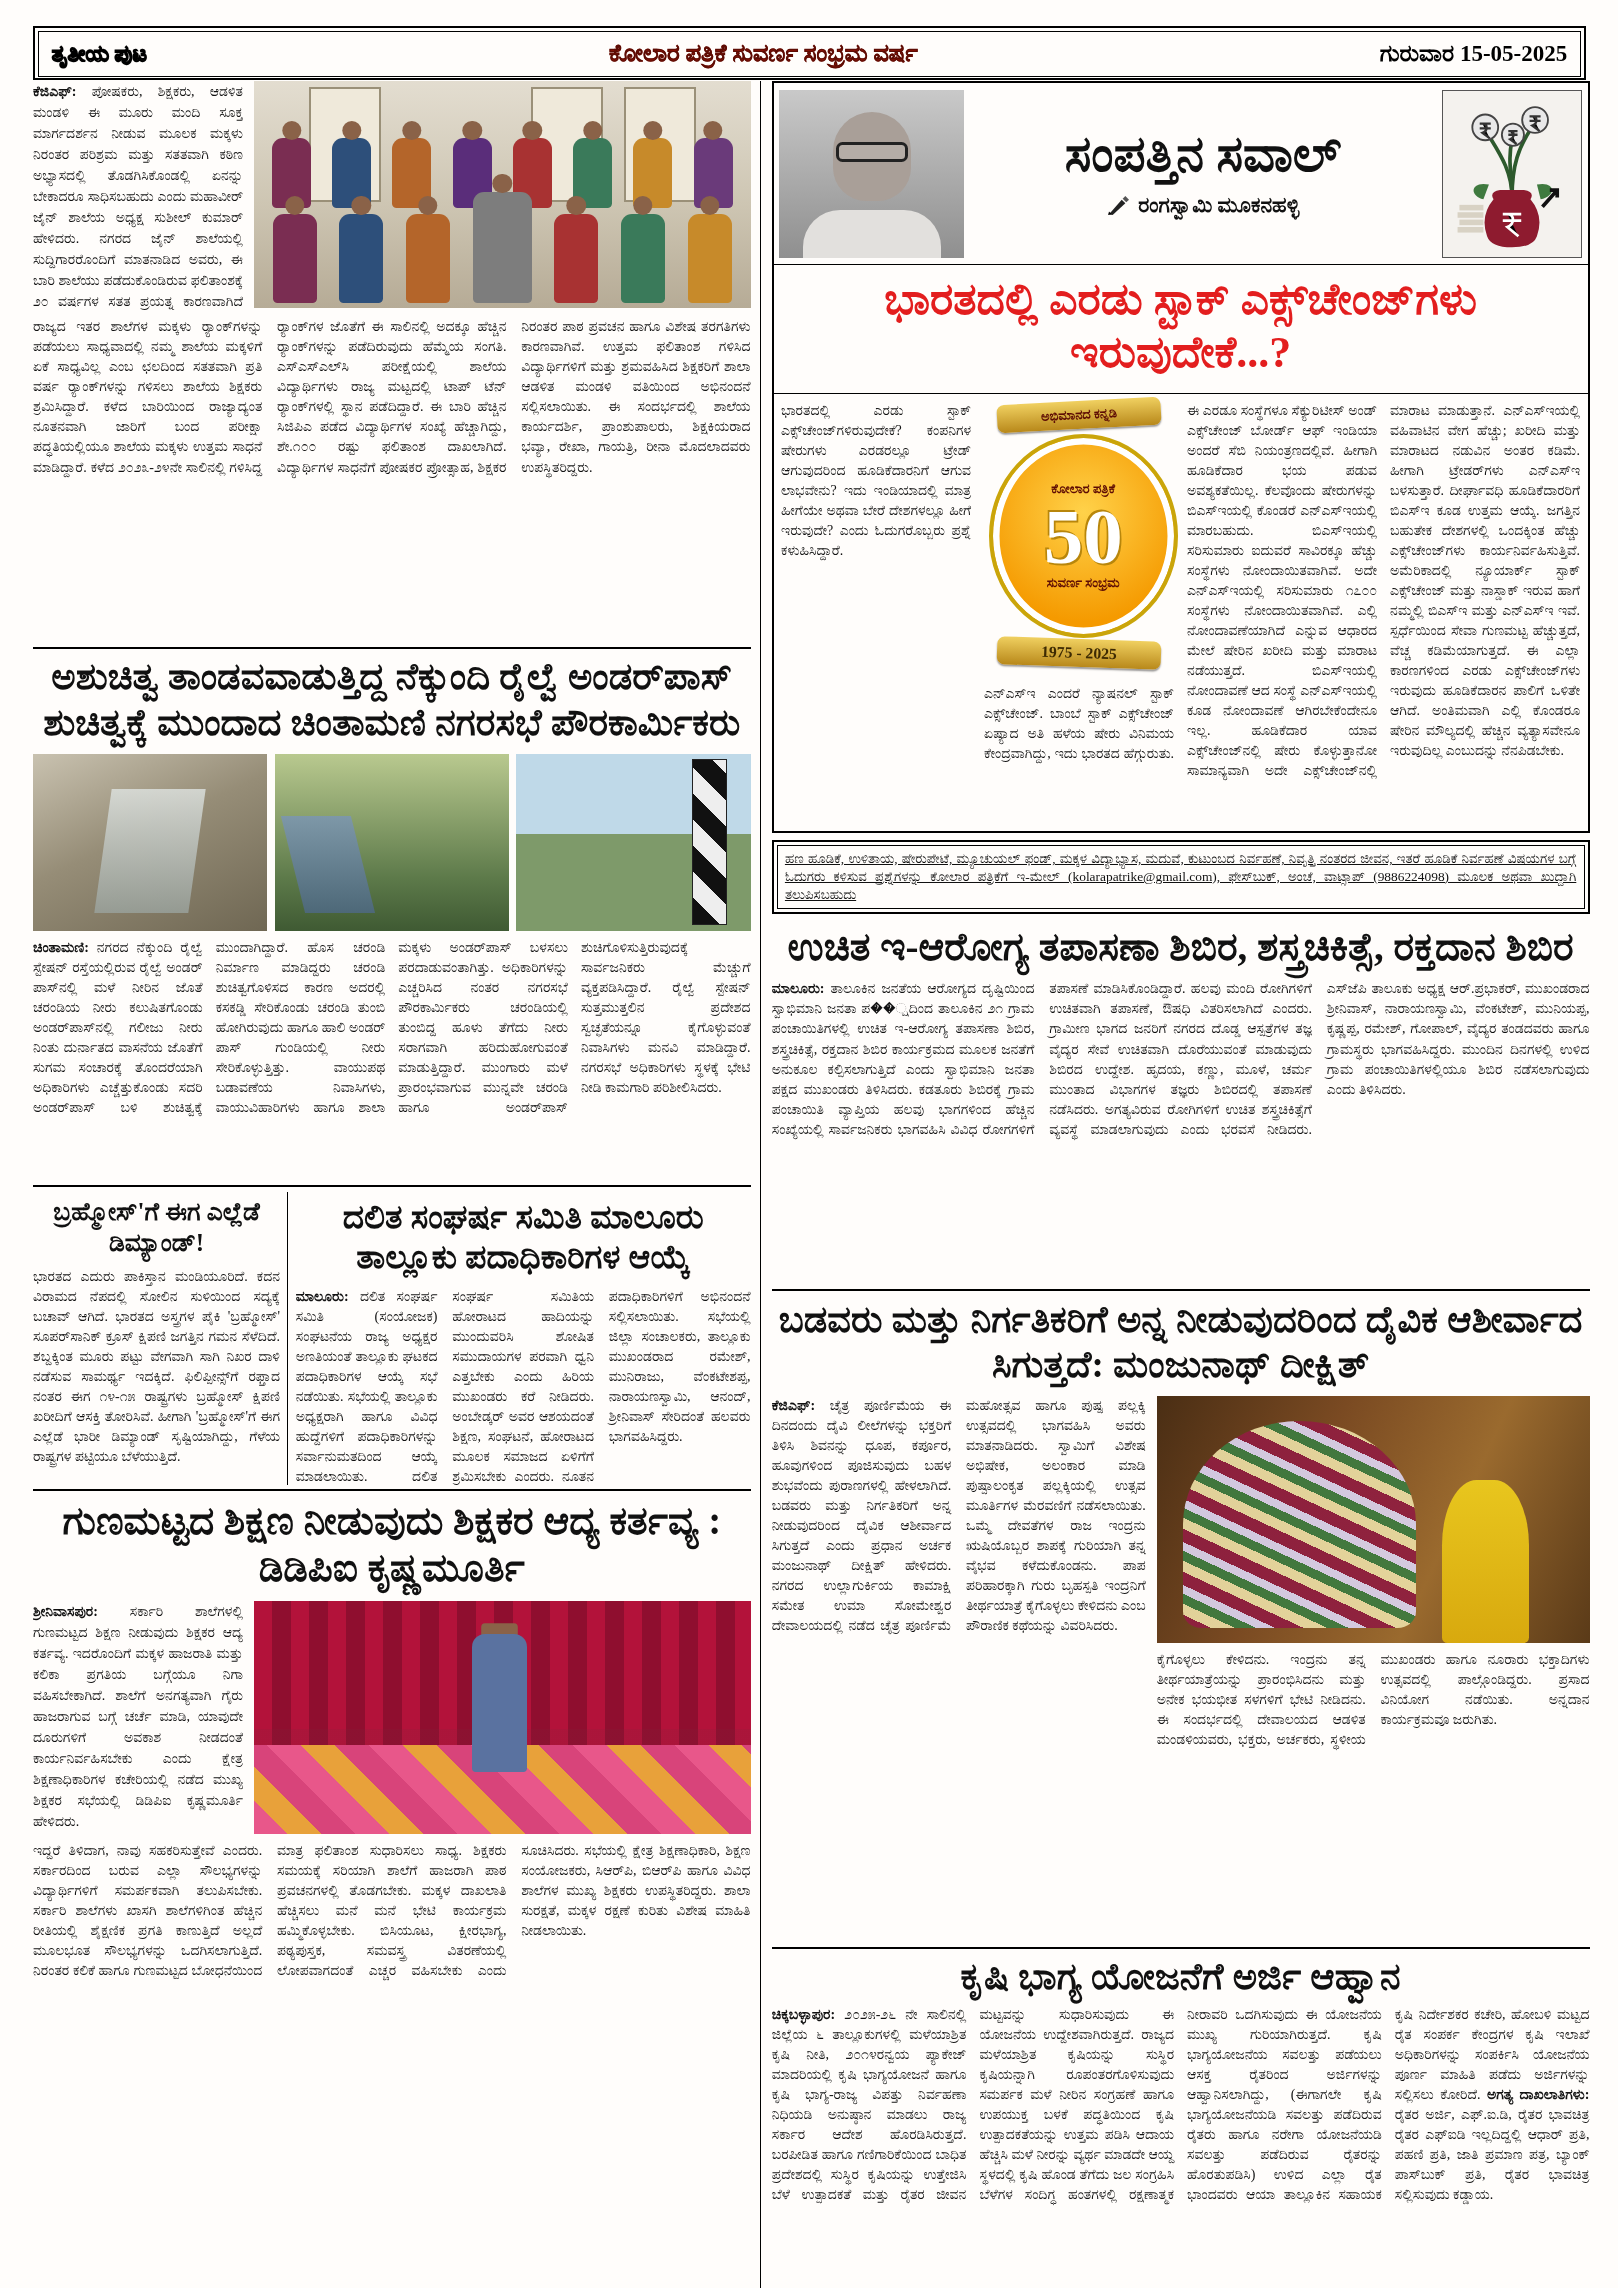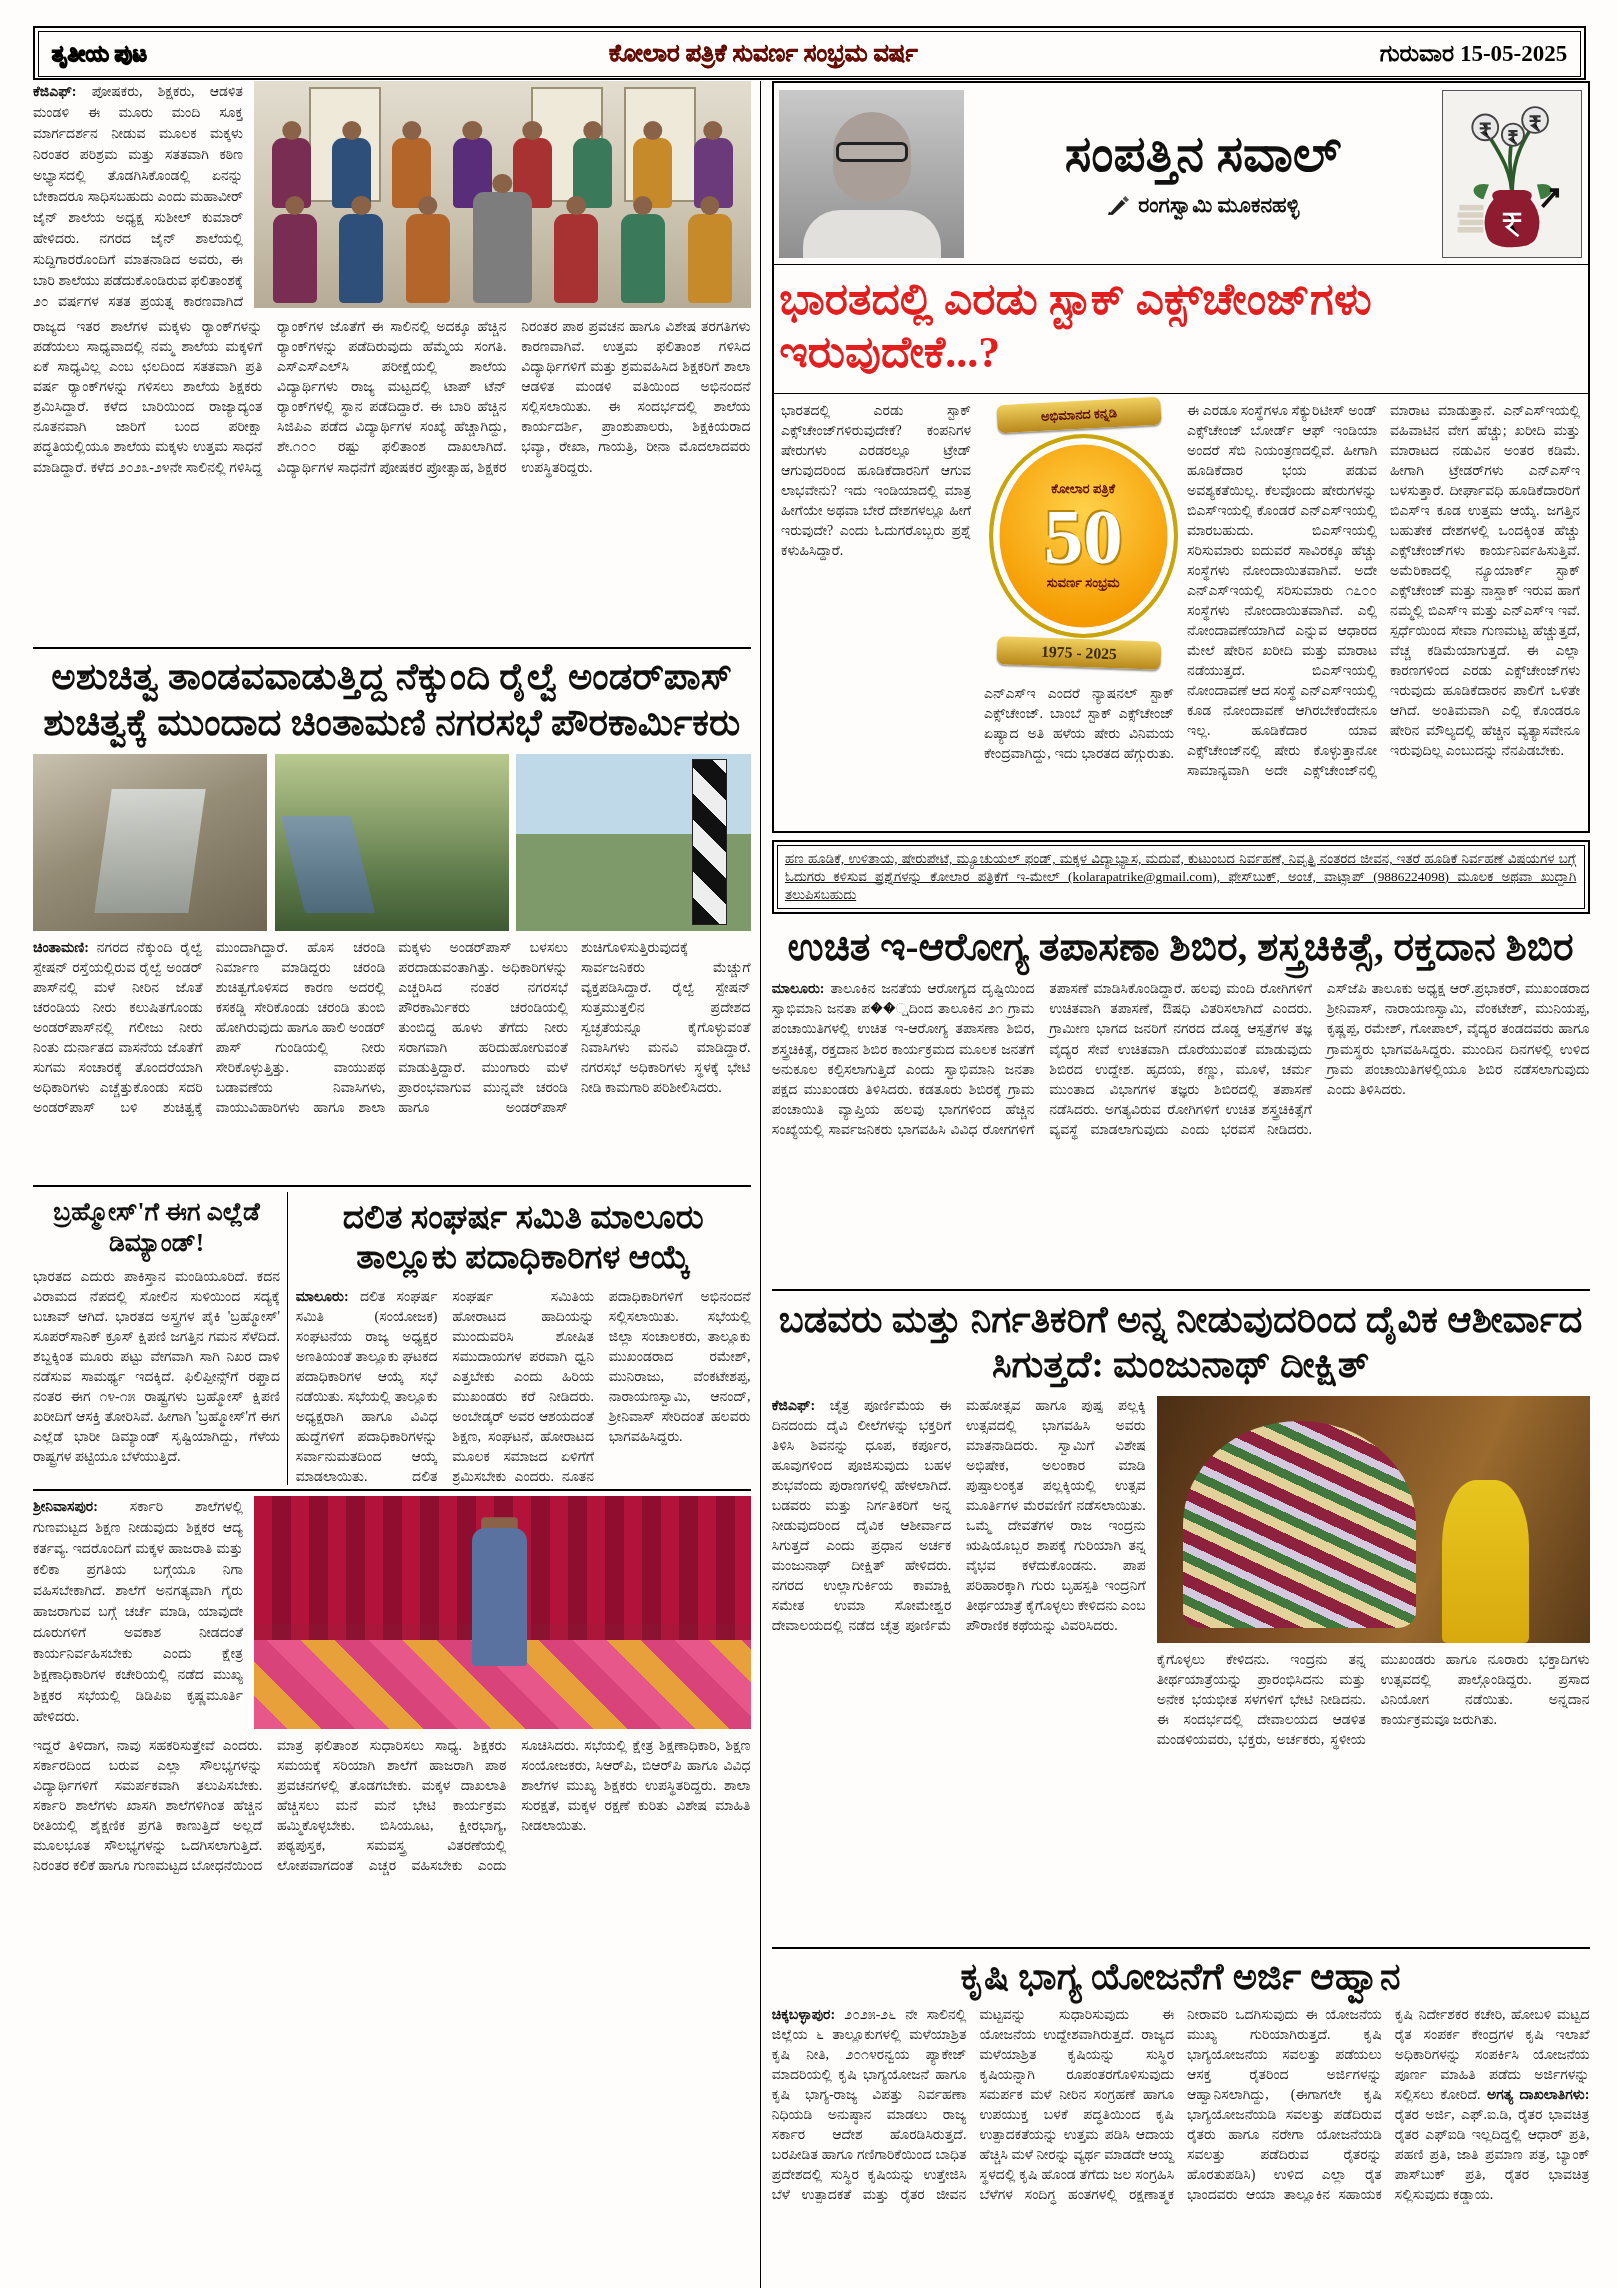--- a/index.html
+++ b/index.html
@@ -50,21 +50,21 @@
   .author-photo::before{content:"";position:absolute;top:22px;left:50%;transform:translateX(-50%);
                         width:78px;height:89px;border-radius:41px 41px 35px 35px;background:#a99f98;}
   .author-photo::after{content:"";position:absolute;bottom:0;left:50%;transform:translateX(-50%);
                        width:138px;height:48px;border-radius:37px 37px 0 0;background:#e2e0dd;}
   .glasses{position:absolute;top:52px;left:50%;transform:translateX(-50%);width:66px;height:14.8px;
            border:3.7px solid #222;border-radius:6.5px;background:rgba(255,255,255,.15);}
   .saval-mid{flex:1;text-align:center;}
   .saval-title{font-size:50px;font-weight:bold;line-height:1;}
   .byline{margin-top:14.8px;font-size:21px;font-weight:bold;display:flex;justify-content:center;align-items:center;gap:7.4px;}
   .plant-box{width:138px;height:166px;border:1.4px solid #555;flex:none;background:#f4f2ee;display:flex;align-items:center;justify-content:center;}
-  .saval-redhead{border-bottom:1.8px solid #000;padding:9.2px 5.5px 13px;text-align:left;}
+  .saval-redhead{border-bottom:1.8px solid #000;padding:9.2px 5.5px 13px;text-align:center;}
   .saval-redhead .t{font-size:44px;font-weight:bold;color:#e31e1e;line-height:1.2;}
   .saval-body{padding:7.4px 7.4px 3.7px;height:426px;}
   
   .logo-block{width:100%;height:277px;display:inline-block;break-inside:avoid;}
   .anniv{position:relative;width:190px;height:273px;margin:0 auto;}
   .ribbon{position:absolute;left:13px;right:13px;height:28px;background:linear-gradient(#f0d060,#b8881a);
           border-radius:7.4px;display:flex;align-items:center;justify-content:center;
           font-size:13px;font-weight:bold;color:#5d0c04;box-shadow:0 1.8px 1.8px rgba(0,0,0,.4);}
   .ribbon.top{top:0;transform:rotate(-3deg);}
   .ribbon.bot{bottom:7.4px;transform:rotate(2deg);font-size:15.7px;color:#3d2a02;}
@@ -204,20 +204,21 @@
           <div class="body-txt c3" style="height:201px">
             <span class="dateline">ಮಾಲೂರು:</span>
             <span>ದಲಿತ ಸಂಘರ್ಷ ಸಮಿತಿ (ಸಂಯೋಜಕ) ಸಂಘಟನೆಯ ರಾಜ್ಯ ಅಧ್ಯಕ್ಷರ ಅಣತಿಯಂತೆ ತಾಲ್ಲೂಕು ಘಟಕದ ಪದಾಧಿಕಾರಿಗಳ ಆಯ್ಕೆ ಸಭೆ ನಡೆಯಿತು. ಸಭೆಯಲ್ಲಿ ತಾಲ್ಲೂಕು ಅಧ್ಯಕ್ಷರಾಗಿ ಹಾಗೂ ವಿವಿಧ ಹುದ್ದೆಗಳಿಗೆ ಪದಾಧಿಕಾರಿಗಳನ್ನು ಸರ್ವಾನುಮತದಿಂದ ಆಯ್ಕೆ ಮಾಡಲಾಯಿತು. ದಲಿತ ಸಂಘರ್ಷ ಸಮಿತಿಯ ಹೋರಾಟದ ಹಾದಿಯನ್ನು ಮುಂದುವರಿಸಿ ಶೋಷಿತ ಸಮುದಾಯಗಳ ಪರವಾಗಿ ಧ್ವನಿ ಎತ್ತಬೇಕು ಎಂದು ಹಿರಿಯ ಮುಖಂಡರು ಕರೆ ನೀಡಿದರು. ಅಂಬೇಡ್ಕರ್ ಅವರ ಆಶಯದಂತೆ ಶಿಕ್ಷಣ, ಸಂಘಟನೆ, ಹೋರಾಟದ ಮೂಲಕ ಸಮಾಜದ ಏಳಿಗೆಗೆ ಶ್ರಮಿಸಬೇಕು ಎಂದರು. ನೂತನ ಪದಾಧಿಕಾರಿಗಳಿಗೆ ಅಭಿನಂದನೆ ಸಲ್ಲಿಸಲಾಯಿತು. ಸಭೆಯಲ್ಲಿ ಜಿಲ್ಲಾ ಸಂಚಾಲಕರು, ತಾಲ್ಲೂಕು ಮುಖಂಡರಾದ ರಮೇಶ್, ಮುನಿರಾಜು, ವೆಂಕಟೇಶಪ್ಪ, ನಾರಾಯಣಸ್ವಾಮಿ, ಆನಂದ್, ಶ್ರೀನಿವಾಸ್ ಸೇರಿದಂತೆ ಹಲವರು ಭಾಗವಹಿಸಿದ್ದರು.</span>
           </div>
         </section>
       </div>
 
       <hr class="hrule">
 
       <section>
+        <h2 class="headline ddpi-head">ಗುಣಮಟ್ಟದ ಶಿಕ್ಷಣ ನೀಡುವುದು ಶಿಕ್ಷಕರ ಆದ್ಯ ಕರ್ತವ್ಯ : ಡಿಡಿಪಿಐ ಕೃಷ್ಣಮೂರ್ತಿ</h2>
         <div class="art-row">
           <div class="leadcol body-txt" style="height:233px">
             <span class="dateline">ಶ್ರೀನಿವಾಸಪುರ:</span>
             <span>ಸರ್ಕಾರಿ ಶಾಲೆಗಳಲ್ಲಿ ಗುಣಮಟ್ಟದ ಶಿಕ್ಷಣ ನೀಡುವುದು ಶಿಕ್ಷಕರ ಆದ್ಯ ಕರ್ತವ್ಯ. ಇದರೊಂದಿಗೆ ಮಕ್ಕಳ ಹಾಜರಾತಿ ಮತ್ತು ಕಲಿಕಾ ಪ್ರಗತಿಯ ಬಗ್ಗೆಯೂ ನಿಗಾ ವಹಿಸಬೇಕಾಗಿದೆ. ಶಾಲೆಗೆ ಅನಗತ್ಯವಾಗಿ ಗೈರು ಹಾಜರಾಗುವ ಬಗ್ಗೆ ಚರ್ಚೆ ಮಾಡಿ, ಯಾವುದೇ ದೂರುಗಳಿಗೆ ಅವಕಾಶ ನೀಡದಂತೆ ಕಾರ್ಯನಿರ್ವಹಿಸಬೇಕು ಎಂದು ಕ್ಷೇತ್ರ ಶಿಕ್ಷಣಾಧಿಕಾರಿಗಳ ಕಚೇರಿಯಲ್ಲಿ ನಡೆದ ಮುಖ್ಯ ಶಿಕ್ಷಕರ ಸಭೆಯಲ್ಲಿ ಡಿಡಿಪಿಐ ಕೃಷ್ಣಮೂರ್ತಿ ಹೇಳಿದರು.</span>
           </div>
           <div class="photo meeting-photo"></div>
         </div>
         <div class="body-txt c3" style="height:343px;margin-top:7.4px">
           <span>ಇದ್ದರೆ ತಿಳಿದಾಗ, ನಾವು ಸಹಕರಿಸುತ್ತೇವೆ ಎಂದರು. ಸರ್ಕಾರದಿಂದ ಬರುವ ಎಲ್ಲಾ ಸೌಲಭ್ಯಗಳನ್ನು ವಿದ್ಯಾರ್ಥಿಗಳಿಗೆ ಸಮರ್ಪಕವಾಗಿ ತಲುಪಿಸಬೇಕು. ಸರ್ಕಾರಿ ಶಾಲೆಗಳು ಖಾಸಗಿ ಶಾಲೆಗಳಿಗಿಂತ ಹೆಚ್ಚಿನ ರೀತಿಯಲ್ಲಿ ಶೈಕ್ಷಣಿಕ ಪ್ರಗತಿ ಕಾಣುತ್ತಿದೆ ಅಲ್ಲದೆ ಮೂಲಭೂತ ಸೌಲಭ್ಯಗಳನ್ನು ಒದಗಿಸಲಾಗುತ್ತಿದೆ. ನಿರಂತರ ಕಲಿಕೆ ಹಾಗೂ ಗುಣಮಟ್ಟದ ಬೋಧನೆಯಿಂದ ಮಾತ್ರ ಫಲಿತಾಂಶ ಸುಧಾರಿಸಲು ಸಾಧ್ಯ. ಶಿಕ್ಷಕರು ಸಮಯಕ್ಕೆ ಸರಿಯಾಗಿ ಶಾಲೆಗೆ ಹಾಜರಾಗಿ ಪಾಠ ಪ್ರವಚನಗಳಲ್ಲಿ ತೊಡಗಬೇಕು. ಮಕ್ಕಳ ದಾಖಲಾತಿ ಹೆಚ್ಚಿಸಲು ಮನೆ ಮನೆ ಭೇಟಿ ಕಾರ್ಯಕ್ರಮ ಹಮ್ಮಿಕೊಳ್ಳಬೇಕು. ಬಿಸಿಯೂಟ, ಕ್ಷೀರಭಾಗ್ಯ, ಪಠ್ಯಪುಸ್ತಕ, ಸಮವಸ್ತ್ರ ವಿತರಣೆಯಲ್ಲಿ ಲೋಪವಾಗದಂತೆ ಎಚ್ಚರ ವಹಿಸಬೇಕು ಎಂದು ಸೂಚಿಸಿದರು. ಸಭೆಯಲ್ಲಿ ಕ್ಷೇತ್ರ ಶಿಕ್ಷಣಾಧಿಕಾರಿ, ಶಿಕ್ಷಣ ಸಂಯೋಜಕರು, ಸಿಆರ್‌ಪಿ, ಬಿಆರ್‌ಪಿ ಹಾಗೂ ವಿವಿಧ ಶಾಲೆಗಳ ಮುಖ್ಯ ಶಿಕ್ಷಕರು ಉಪಸ್ಥಿತರಿದ್ದರು. ಶಾಲಾ ಸುರಕ್ಷತೆ, ಮಕ್ಕಳ ರಕ್ಷಣೆ ಕುರಿತು ವಿಶೇಷ ಮಾಹಿತಿ ನೀಡಲಾಯಿತು.</span>
         </div>

